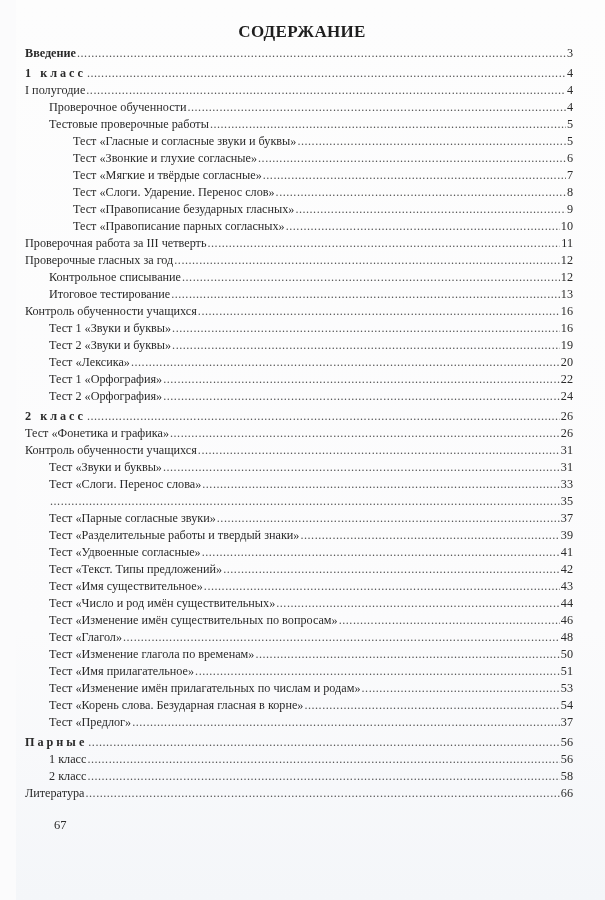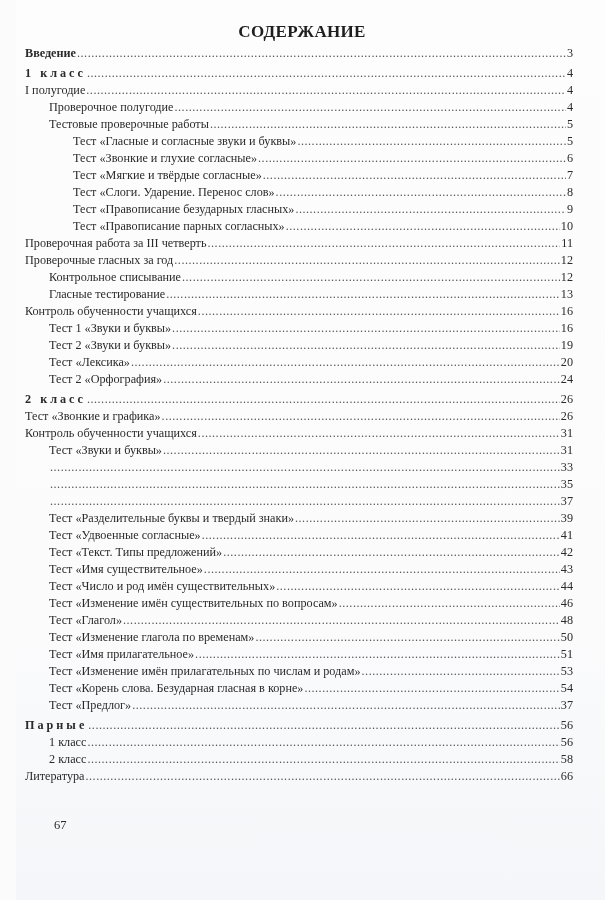--- a/index.html
+++ b/index.html
@@ -61,21 +61,21 @@
         <span class="label"><span>1 класс</span></span>
         <span class="dots"></span>
         <span class="pg">4</span>
       </div>
       <div class="row l0">
         <span class="label"><span>I полугодие</span></span>
         <span class="dots"></span>
         <span class="pg">4</span>
       </div>
       <div class="row l1">
-        <span class="label"><span>Проверочное полугодие</span></span>
+        <span class="label"><span>Проверочное обученности</span></span>
         <span class="dots"></span>
         <span class="pg">4</span>
       </div>
       <div class="row l1">
         <span class="label"><span>Тестовые проверочные работы</span></span>
         <span class="dots"></span>
         <span class="pg">5</span>
       </div>
       <div class="row l2">
         <span class="label"><span>Тест «Гласные и согласные звуки и буквы»</span></span>
@@ -116,21 +116,21 @@
         <span class="label"><span>Проверочные гласных за год</span></span>
         <span class="dots"></span>
         <span class="pg">12</span>
       </div>
       <div class="row l1">
         <span class="label"><span>Контрольное списывание</span></span>
         <span class="dots"></span>
         <span class="pg">12</span>
       </div>
       <div class="row l1">
-        <span class="label"><span>Гласные тестирование</span></span>
+        <span class="label"><span>Итоговое тестирование</span></span>
         <span class="dots"></span>
         <span class="pg">13</span>
       </div>
       <div class="row l0">
         <span class="label"><span>Контроль обученности учащихся</span></span>
         <span class="dots"></span>
         <span class="pg">16</span>
       </div>
       <div class="row l1">
         <span class="label"><span>Тест 1 «Звуки и буквы»</span></span>
@@ -139,60 +139,67 @@
       </div>
       <div class="row l1">
         <span class="label"><span>Тест 2 «Звуки и буквы»</span></span>
         <span class="dots"></span>
         <span class="pg">19</span>
       </div>
       <div class="row l1">
         <span class="label"><span>Тест «Лексика»</span></span>
         <span class="dots"></span>
         <span class="pg">20</span>
+      </div>
+      <div class="row l1">
+        <span class="label"><span>Тест 1 «Орфография»</span></span>
+        <span class="dots"></span>
+        <span class="pg">22</span>
       </div>
       <div class="row l1">
         <span class="label"><span>Тест 2 «Орфография»</span></span>
         <span class="dots"></span>
         <span class="pg">24</span>
       </div>
       <div class="row l0 bold spaced gap">
         <span class="label"><span>2 класс</span></span>
         <span class="dots"></span>
         <span class="pg">26</span>
       </div>
       <div class="row l0">
-        <span class="label"><span>Тест «Звонкие и графика»</span></span>
+        <span class="label"><span>Тест «Фонетика и графика»</span></span>
         <span class="dots"></span>
         <span class="pg">26</span>
       </div>
       <div class="row l0">
         <span class="label"><span>Контроль обученности учащихся</span></span>
         <span class="dots"></span>
         <span class="pg">31</span>
       </div>
       <div class="row l1">
         <span class="label"><span>Тест «Звуки и буквы»</span></span>
         <span class="dots"></span>
         <span class="pg">31</span>
       </div>
       <div class="row l1">
+        <span class="label"><span>Тест «Слоги. Перенос слова»</span></span>
         <span class="dots"></span>
         <span class="pg">33</span>
       </div>
       <div class="row l1">
         <span class="dots"></span>
         <span class="pg">35</span>
       </div>
       <div class="row l1">
+        <span class="label"><span>Тест «Парные согласные звуки»</span></span>
         <span class="dots"></span>
         <span class="pg">37</span>
       </div>
       <div class="row l1">
-        <span class="label"><span>Тест «Разделительные буквы и твердый знаки»</span></span>
+        <span class="label"><span>Тест «Разделительные работы и твердый знаки»</span></span>
         <span class="dots"></span>
         <span class="pg">39</span>
       </div>
       <div class="row l1">
         <span class="label"><span>Тест «Удвоенные согласные»</span></span>
         <span class="dots"></span>
         <span class="pg">41</span>
       </div>
       <div class="row l1">
         <span class="label"><span>Тест «Текст. Типы предложений»</span></span>

